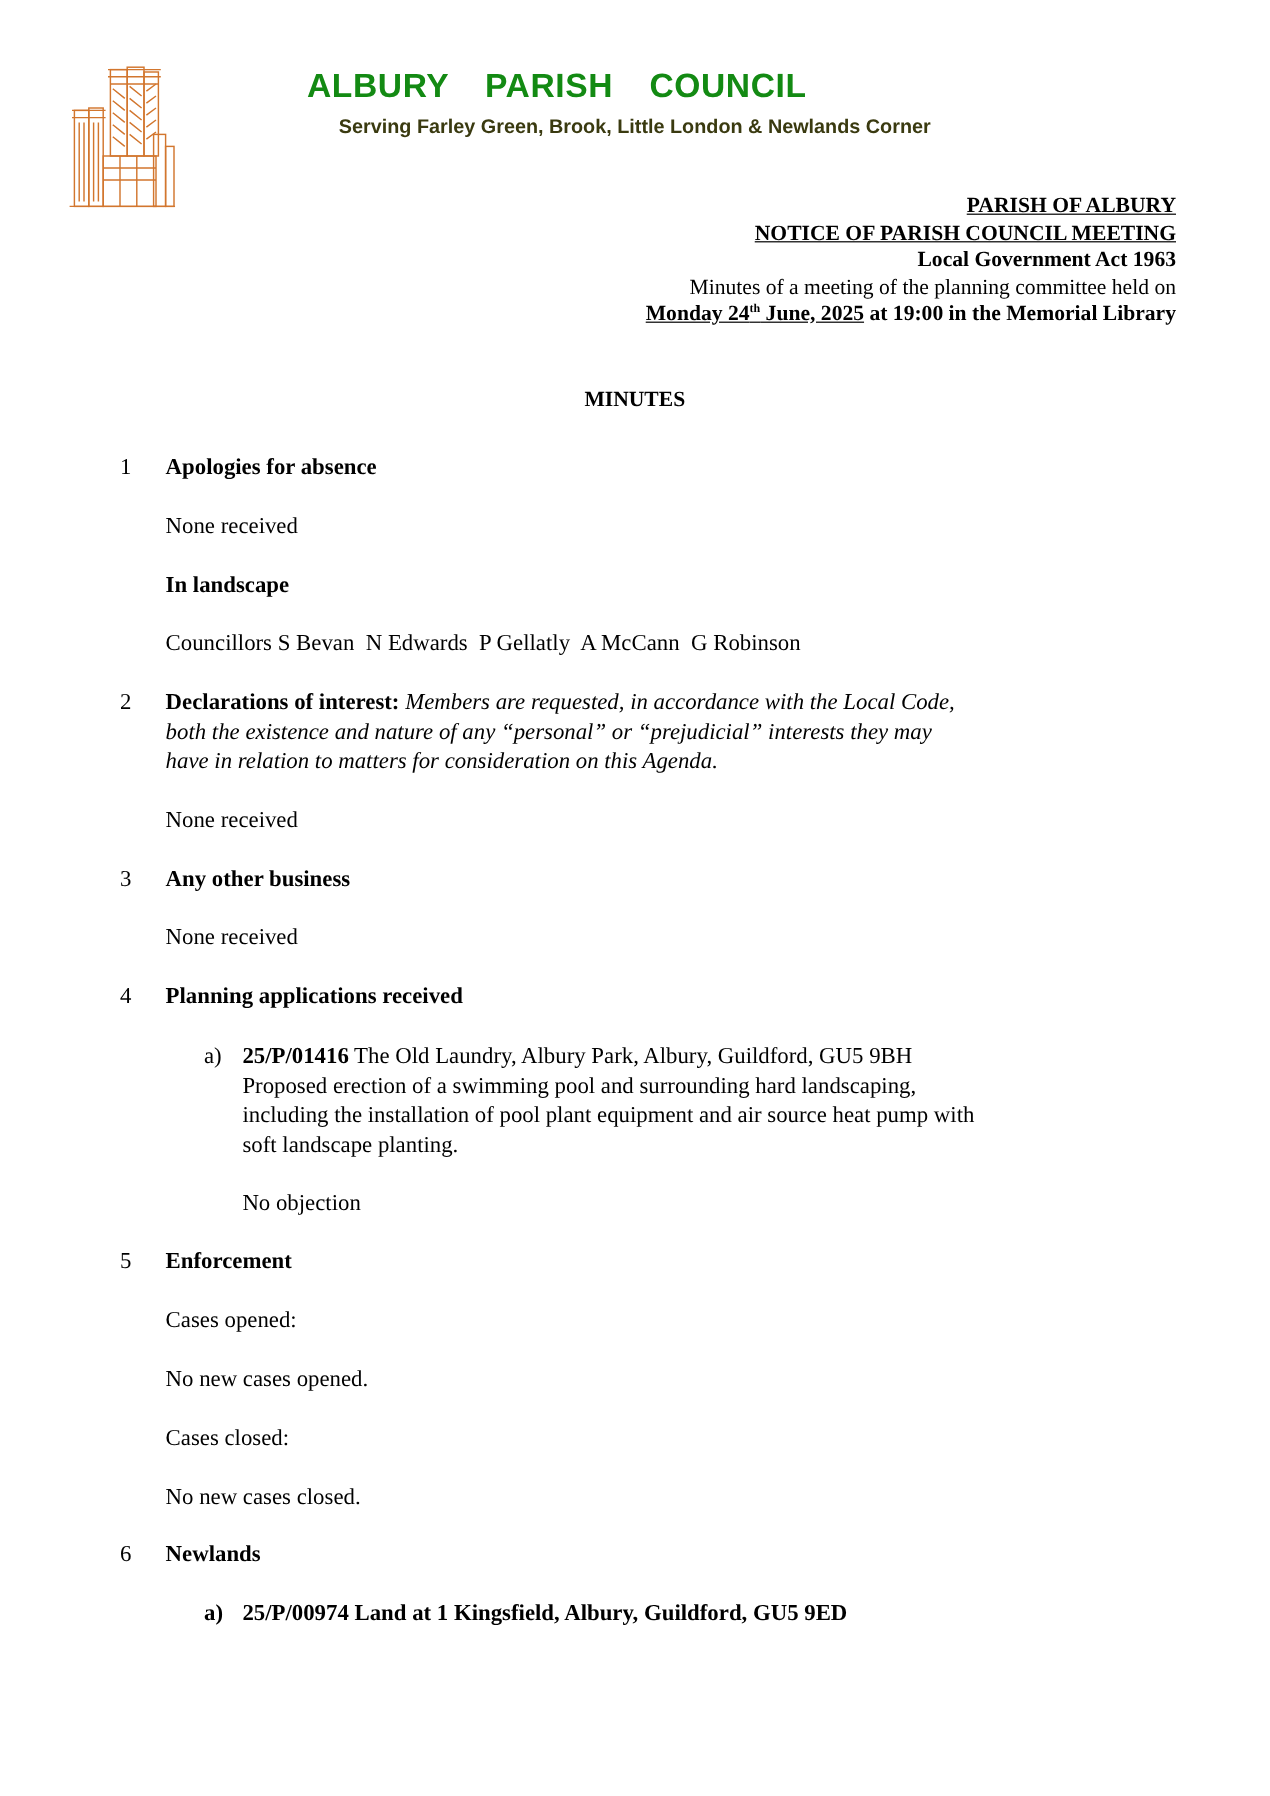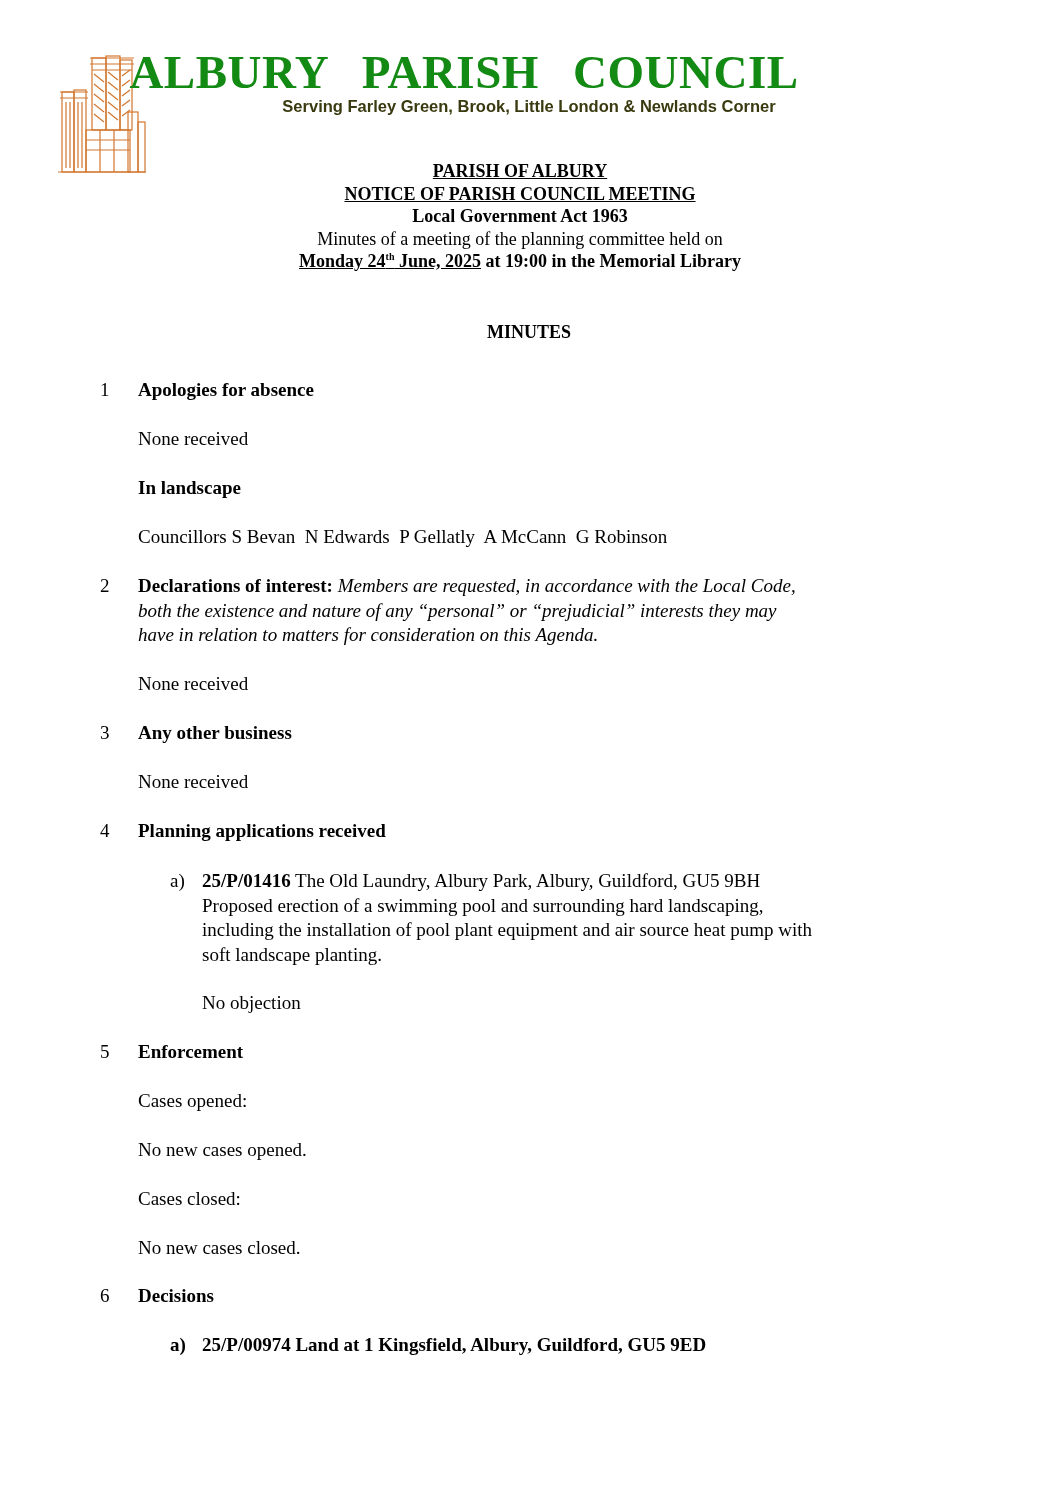--- a/index.html
+++ b/index.html
@@ -1,20 +1,20 @@
 <!DOCTYPE html>
 <html><head>
   <meta charset="utf-8">
   <style>
     html, body { margin: 0; padding: 0; background: #ffffff; }
     body { width: 1058px; height: 1497px; position: relative; overflow: hidden; font-family: "Liberation Serif", serif; color: #000; }
     .logo { position: absolute; left: 54px; top: 50px; width: 92px; height: 128px; }
-    .title { position: absolute; left: 0; width: 928px; text-align: center; top: 48px; font-family: Liberation Serif, serif; font-weight: bold; font-size: 47px; color: #138a13; word-spacing: 22px; letter-spacing: 0.5px; line-height: 48px; }
+    .title { position: absolute; left: 0; width: 928px; text-align: center; top: 48px; font-family: Liberation Sans, sans-serif; font-weight: bold; font-size: 28px; color: #138a13; word-spacing: 22px; letter-spacing: 0.5px; line-height: 48px; }
     .subtitle { position: absolute; left: 0; width: 1058px; text-align: center; top: 95px; font-family: "Liberation Sans", sans-serif; font-weight: bold; font-size: 16.5px; color: #3a3a10; line-height: 22px; }
-    .notice { position: absolute; left: 0; width: 980px; text-align: center; top: 160px; font-size: 18px; line-height: 22.5px; padding-left: 30px; }
+    .notice { position: absolute; left: 0; width: 980px; text-align: right; top: 160px; font-size: 18px; line-height: 22.5px; }
     .notice .b { font-weight: bold; }
     .notice .u { text-decoration: underline; }
     .notice sup { font-size: 10px; vertical-align: super; line-height: 0; }
     .minutes-heading { position: absolute; left: 0; width: 1058px; text-align: center; top: 322px; font-size: 18px; font-weight: bold; }
     .item { position: absolute; left: 100px; font-size: 19px; line-height: 24.5px; }
     .num { position: absolute; left: 0; width: 30px; }
     .txt { position: absolute; left: 38px; white-space: nowrap; }
     .bold { font-weight: bold; }
     .ital { font-style: italic; }
     .sub { position: absolute; left: 170px; font-size: 19px; line-height: 24.5px; }
@@ -130,18 +130,18 @@
 </div>
 <div class="item" style="top:1187px;">
   <span class="txt">Cases closed:</span>
 </div>
 <div class="item" style="top:1236px;">
   <span class="txt">No new cases closed.</span>
 </div>
 
 <div class="item" style="top:1284px;">
   <span class="num">6</span>
-  <span class="txt bold">Decisions</span>
+  <span class="txt bold">Newlands</span>
 </div>
 <div class="sub bold" style="top:1333px;">
   <span class="lbl">a)</span>
   <span class="body">25/P/00974 Land at 1 Kingsfield, Albury, Guildford, GU5 9ED</span>
 </div>
 
 </body></html>

